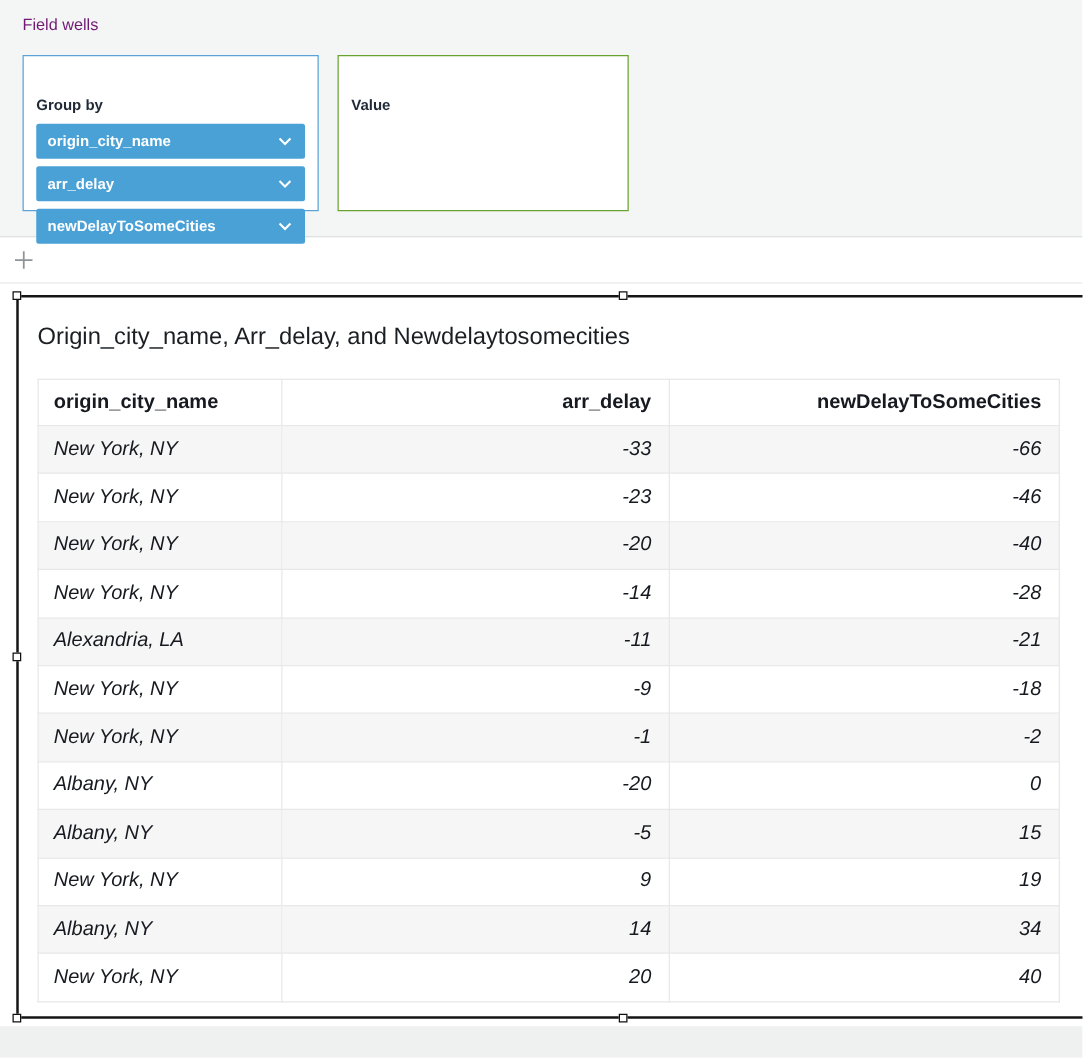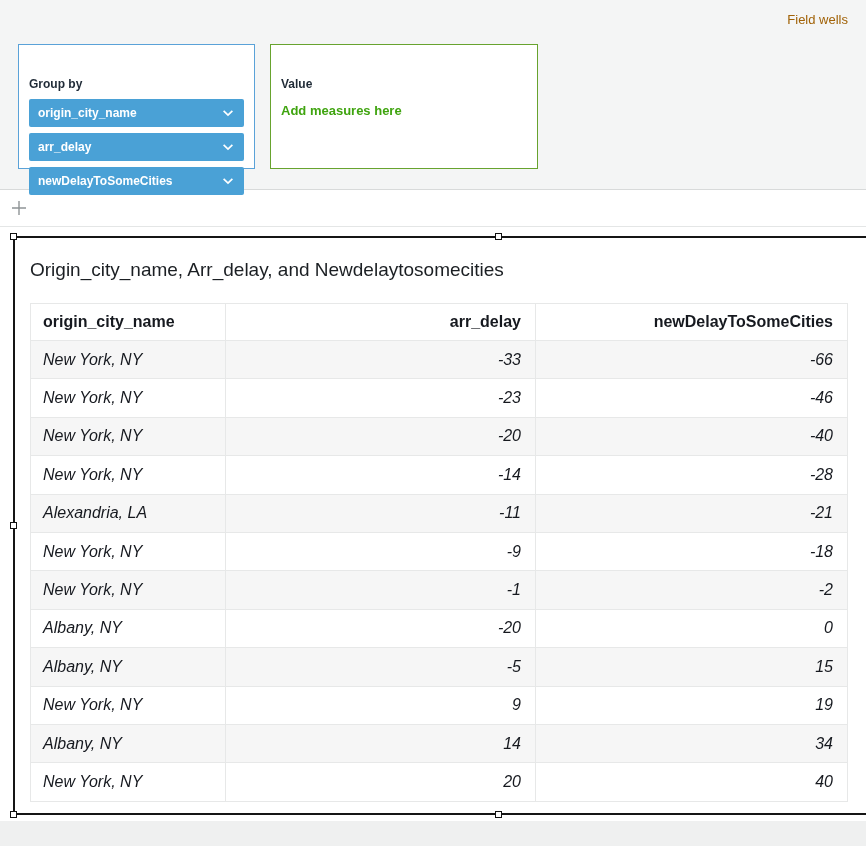--- a/index.html
+++ b/index.html
@@ -6,28 +6,28 @@
   body{
     width:866px;height:847px;overflow:hidden;background:#ffffff;
     font-family:"Liberation Sans","DejaVu Sans",sans-serif;
     -webkit-font-smoothing:antialiased;color:#16191f;position:relative;
   }
   
   .fw-panel{
     height:190px;background:#f4f5f5;border-bottom:1px solid #d8dada;
     box-sizing:border-box;padding:12px 18px;
   }
-  .fw-title{font-size:13px;color:#a16207;margin-bottom:17px;text-align:right;}
+  .fw-title{font-size:13px;color:#701a75;margin-bottom:17px;}
   .wells{display:flex;gap:15px;}
   .well{
     box-sizing:border-box;width:237px;height:125px;background:#ffffff;
     padding:8px 10px;
   }
   .well.groupby{border:1px solid #5aa2d8;}
-  .well.value{border:1px solid #67a32e;width:268px;}
+  .well.value{border:1px solid #67a32e;width:233px;}
   .well-label{font-size:12px;font-weight:bold;color:#1f2a36;margin-bottom:8px;margin-top:24px;}
   .pill{
     height:28px;margin-bottom:6px;background:#4aa1d6;border-radius:2px;
     display:flex;align-items:center;justify-content:space-between;
     padding:0 9px;cursor:pointer;
   }
   .pill-label{color:#ffffff;font-size:12px;font-weight:bold;}
   .chev{flex:0 0 auto;}
   .add-measures{font-size:13px;font-weight:bold;color:#3fa40f;margin-top:12px;}
   
@@ -101,21 +101,20 @@
           <div class="pill">
             <span class="pill-label">newDelayToSomeCities</span>
             <svg class="chev" width="14" height="14" viewBox="0 0 16 16">
               <path d="M3 5.5 L8 10.5 L13 5.5" fill="none" stroke="#ffffff" stroke-width="1.9"></path>
             </svg>
           </div>
         </div>
     </div>
     <div class="well value">
       <div class="well-label">Value</div>
-      <div class="add-measures">Add measures here</div>
     </div>
   </div>
 </div>
 
 <div class="sheet-bar">
   <div class="add-sheet">
     <svg width="18" height="18" viewBox="0 0 18 18">
       <path d="M9 2 V16 M2 9 H16" stroke="#8f9496" stroke-width="1.4" fill="none"></path>
     </svg>
   </div>

